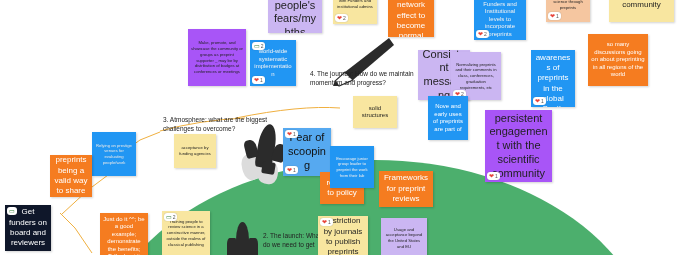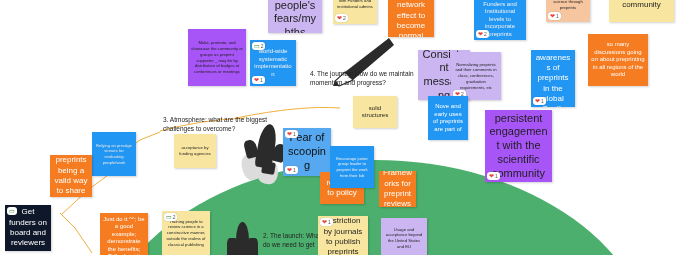--- a/index.html
+++ b/index.html
@@ -236,21 +236,21 @@
   </div>
 
   <div class="note md" style="left:320px;top:172px;width:44px;height:32px;background:#f57c20;color:#fff;">
     <span>reachout to policy</span>
   </div>
 
   <div class="note tiny" style="left:330px;top:146px;width:44px;height:42px;background:#2196f3;color:#efefef;">
     <span>Encourage junior group leader to preprint the work from their lab</span>
   </div>
 
-  <div class="note md" style="left:379px;top:171px;width:37px;height:36px;background:#f57c20;color:#fff;">
+  <div class="note md" style="left:379px;top:171px;width:54px;height:36px;background:#f57c20;color:#fff;">
     <span>Frameworks for preprint reviews</span>
   </div>
 
   <div class="note sm" style="left:100px;top:213px;width:48px;height:50px;background:#f57c20;color:#fff;">
     <span>Just do it ^^; be a good example; demonstrate the benefits; Talk about it</span>
   </div>
 
   <div class="note tiny" style="left:162px;top:211px;width:48px;height:44px;background:#f8e6a0;">
     <span>Training people to review science in a constructive manner, outside the realms of classical publishing</span>
     <div class="badge tl">

